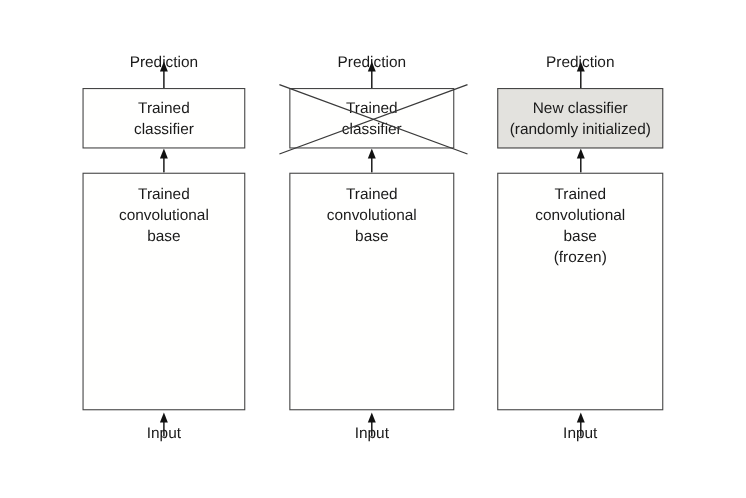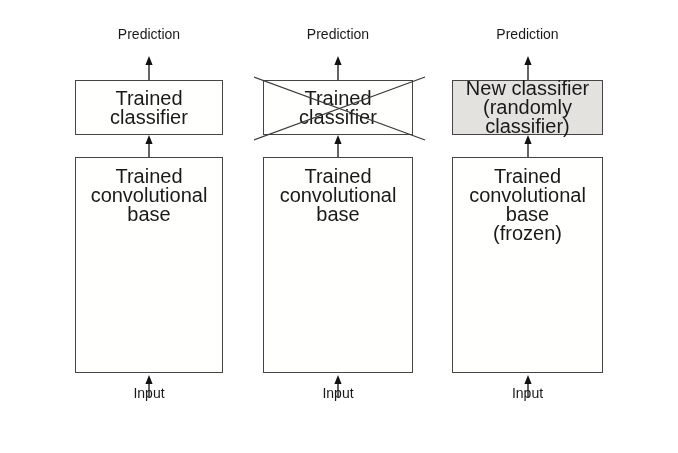--- a/index.html
+++ b/index.html
@@ -27,21 +27,21 @@
 
   .label {
     position: absolute;
     left: 0;
     width: 100%;
     text-align: center;
     font-size: 14px;
     line-height: 16px;
     white-space: nowrap;
   }
-  .prediction-label { top: 26px; }
+  .prediction-label { top: 48px; }
   .input-label      { top: 385px; }
 
   .arrow {
     position: absolute;
     left: 50%;
     transform: translateX(-50%);
     display: block;
   }
   .arrow-top    { top: 56px;  }
   .arrow-middle { top: 135px; }
@@ -51,21 +51,21 @@
     position: absolute;
     left: 0;
     width: 100%;
     box-sizing: border-box;
     border: 1.5px solid #454545;
     background: #fffffe;
     display: flex;
     flex-direction: column;
     align-items: center;
     text-align: center;
-    font-size: 20px;
+    font-size: 14px;
     line-height: 19px;
   }
   .classifier-box {
     top: 80px;
     height: 55px;
     justify-content: center;
   }
   .classifier-box.highlighted {
     background: #e3e2de;
   }
@@ -146,21 +146,21 @@
   </div>
 
   <div class="col col-3">
     <div class="label prediction-label">Prediction</div>
     <svg class="arrow arrow-top" width="12" height="24" viewBox="0 0 12 24">
       <line x1="6" y1="24" x2="6" y2="6" stroke="#111111" stroke-width="1.3"></line>
       <polygon points="6,0 2.4,9 9.6,9" fill="#111111"></polygon>
     </svg>
     <div class="box classifier-box highlighted">
       <span>New classifier</span>
-      <span>(randomly classifier)</span>
+      <span>(randomly initialized)</span>
     </div>
     <svg class="arrow arrow-middle" width="12" height="22" viewBox="0 0 12 22">
       <line x1="6" y1="22" x2="6" y2="5" stroke="#111111" stroke-width="1.3"></line>
       <polygon points="6,0 2.4,9 9.6,9" fill="#111111"></polygon>
     </svg>
     <div class="box base-box">
       <span>Trained</span>
       <span>convolutional</span>
       <span>base</span>
       <span>(frozen)</span>

